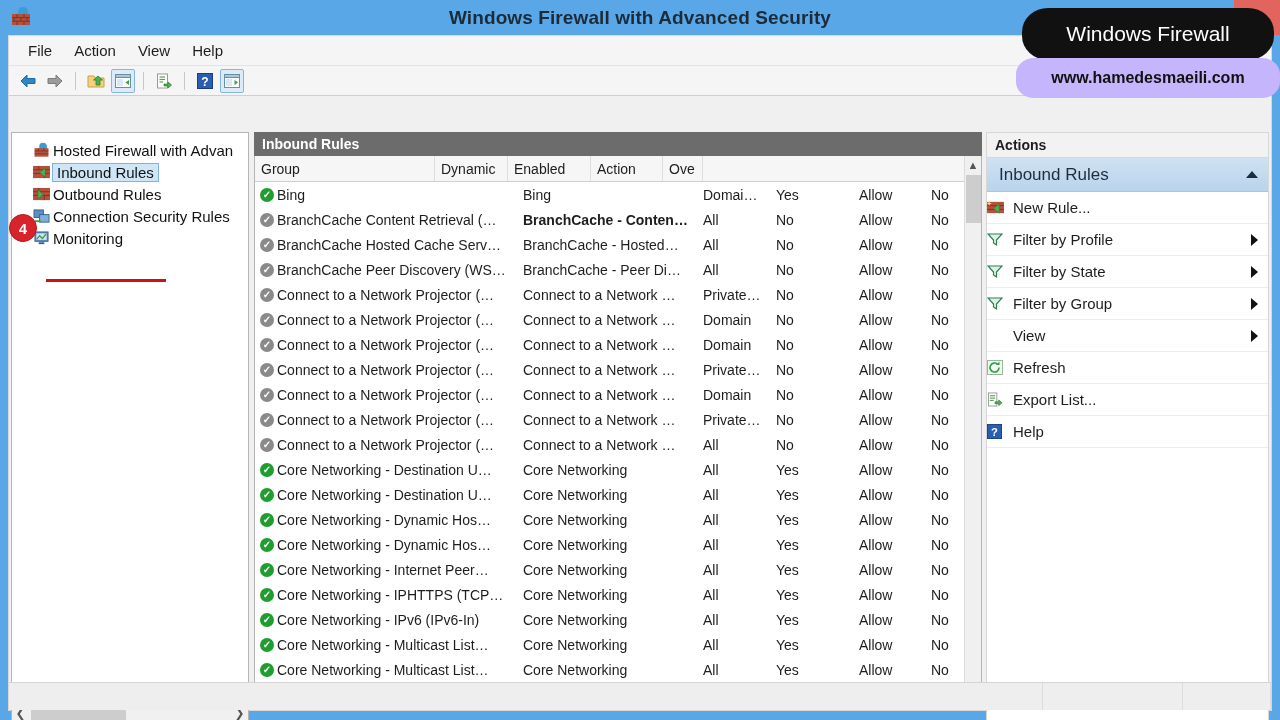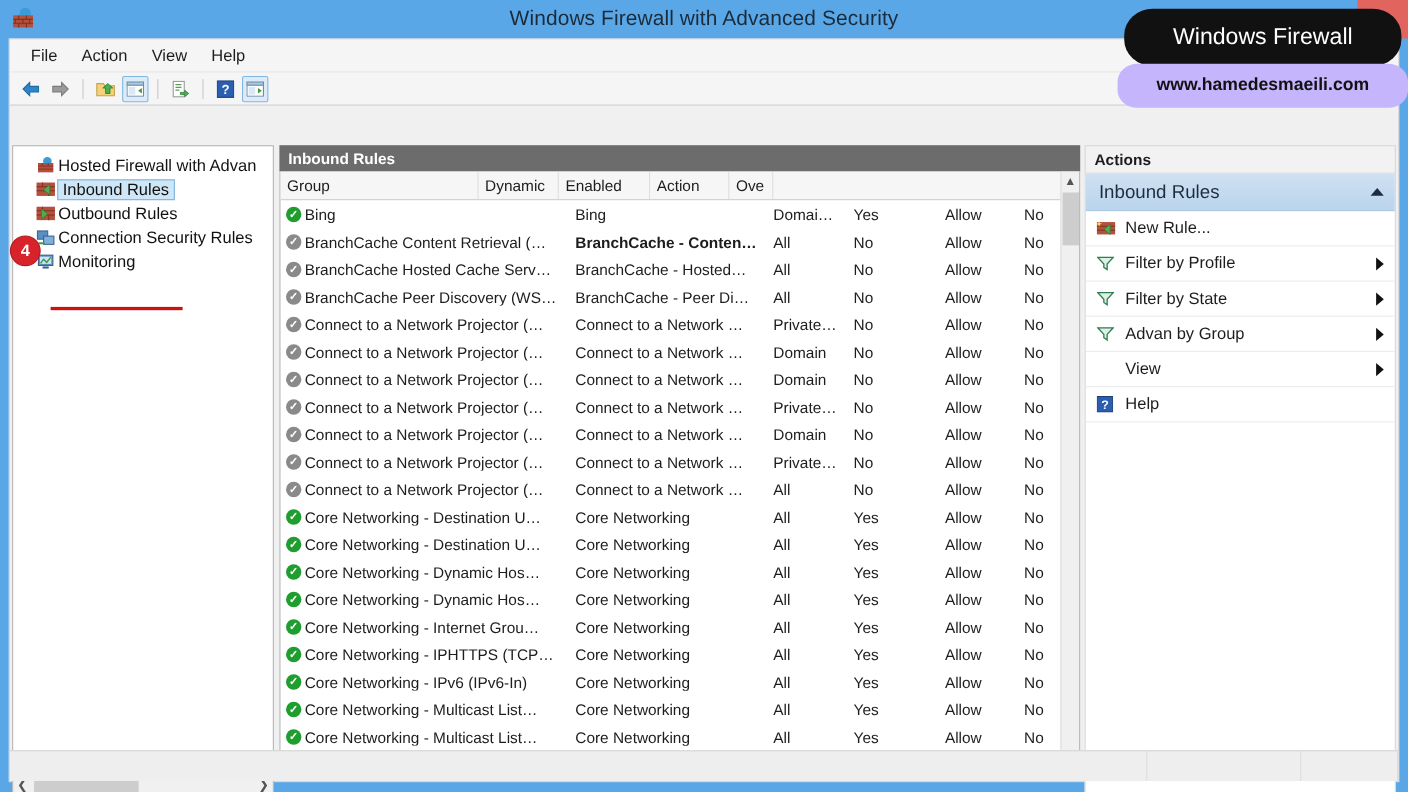--- a/index.html
+++ b/index.html
@@ -14,21 +14,21 @@
   .titlebar {
     position: absolute; left: 0; top: 0; width: 1280px; height: 35px;
     background: #5aa7e8;
   }
   .title-icon {
     position: absolute; left: 10px; top: 6px; width: 22px; height: 22px;
   }
   .title-text {
     position: absolute; left: 0; top: 0; width: 1280px; height: 35px;
     line-height: 35px; text-align: center;
-    font-size: 19px; color: #1b2b3a; letter-spacing: .1px;
+    font-size: 19px; color: #1b2b3a; letter-spacing: .1px; font-weight: bold;
   }
   .wincontrols { position: absolute; right: 0; top: 0; height: 35px; display: flex; }
   .winbtn { width: 46px; height: 35px; display:flex; align-items:center; justify-content:center;
             color:#fff; font-size:14px; }
   .winbtn.close { background:#e2645e; }
 
   
   .winbody {
     position: absolute; left: 8px; top: 35px; width: 1264px; height: 676px;
     background: #f0f0f0; border: 1px solid #d8d8d8;
@@ -98,21 +98,21 @@
   
   .actionspane { position:absolute; left:977px; top:35px; width:283px; height:591px; }
   .actions-title { height:26px; background:#f2f2f2; border:1px solid #d7d7d7; font-size:14px;
                    font-weight:bold; color:#1d1d1d; display:flex; align-items:center; padding-left:8px; }
   .actions-body { background:#fff; border:1px solid #d7d7d7; border-top:none; height:565px; }
   .act-group { height:34px; display:flex; align-items:center; justify-content:space-between;
                padding:0 10px 0 12px; font-size:17px; color:#1d2d3d;
                background:linear-gradient(to bottom,#cfe1f2,#b9d4ec); border-bottom:1px solid #a9c6e0; }
   .act-caret { width:0;height:0;border-left:6px solid transparent;border-right:6px solid transparent;
                border-bottom:7px solid #1d2d3d; }
-  .act-item { height:32px; display:flex; align-items:center; padding-left:10px; font-size:15px; color:#1d1d1d;
+  .act-item { height:32px; display:flex; align-items:center; font-size:15px; color:#1d1d1d;
               border-bottom:1px solid #ececec; position:relative; }
   .act-item .aicon { width:26px; display:flex; align-items:center; }
   .act-item .submark { position:absolute; right:10px; width:0;height:0;
                        border-top:6px solid transparent;border-bottom:6px solid transparent;
                        border-left:7px solid #111; }
 
   
   .statusbar { position:absolute; left:0; bottom:0; width:100%; height:28px; background:#eeeeee;
                border-top:1px solid #d5d5d5; display:flex; }
   .sb-seg { border-right:1px solid #dcdcdc; height:100%; }
@@ -485,21 +485,21 @@
                 </div>
                 <div class="cell" style="width: 180px;">Core Networking</div>
                 <div class="cell" style="width: 73px;">All</div>
                 <div class="cell" style="width: 83px;">Yes</div>
                 <div class="cell" style="width: 72px;">Allow</div>
                 <div class="cell" style="width: 40px;">No</div>
               </div>
               <div class="row">
                 <div class="cell namecell" style="width: 262px;">
                   <span class="statusdot dot-on">✓</span>
-                  <span class="txt">Core Networking - Internet Grou…</span>
+                  <span class="txt">Core Networking - Internet Peer…</span>
                 </div>
                 <div class="cell" style="width: 180px;">Core Networking</div>
                 <div class="cell" style="width: 73px;">All</div>
                 <div class="cell" style="width: 83px;">Yes</div>
                 <div class="cell" style="width: 72px;">Allow</div>
                 <div class="cell" style="width: 40px;">No</div>
               </div>
               <div class="row">
                 <div class="cell namecell" style="width: 262px;">
                   <span class="statusdot dot-on">✓</span>
@@ -597,31 +597,55 @@
             <span>Filter by State</span>
             <span class="submark"></span>
           </div>
 
           <div class="act-item">
             <span class="aicon">
               <svg width="16" height="15" viewBox="0 0 16 15">
                   <path d="M1 2 H15 L9.5 8 V13 L6.5 11 V8 Z" fill="#dff0e6" stroke="#2f7d52" stroke-width="1.2"></path>
                 </svg>
             </span>
-            <span>Advan by Group</span>
+            <span>Filter by Group</span>
             <span class="submark"></span>
           </div>
 
           <div class="act-item">
             <span class="aicon"></span>
             <span>View</span>
             <span class="submark"></span>
           </div>
 
-
+          <div class="act-item">
+            <span class="aicon">
+              <svg width="16" height="15" viewBox="0 0 16 15">
+                <rect x="0.5" y="0.5" width="15" height="14" fill="#f2f8f2" stroke="#9ab8a0"></rect>
+                <path d="M12 7.5 a4.5 4.5 0 1 1 -1.6 -3.4" stroke="#2f9e44" stroke-width="1.6" fill="none"></path>
+                <path d="M12.5 1.5 L12.5 5 L9 5 Z" fill="#2f9e44"></path>
+              </svg>
+            </span>
+            <span>Refresh</span>
+          </div>
+
+          <div class="act-item">
+            <span class="aicon">
+              <svg width="16" height="15" viewBox="0 0 16 16">
+                <rect x="1" y="1" width="9" height="14" fill="#fff" stroke="#9a9a9a"></rect>
+                <g stroke="#5a9e55" stroke-width="1.2">
+                    <line x1="2.5" y1="4" x2="8" y2="4"></line>
+                    <line x1="2.5" y1="6.5" x2="8" y2="6.5"></line>
+                    <line x1="2.5" y1="9" x2="6.5" y2="9"></line>
+                  </g>
+                <path d="M8 10.5 h4 v-2 l3.5 3 l-3.5 3 v-2 h-4 z" fill="#4caf50" stroke="#2e7d32" stroke-width=".7"></path>
+              </svg>
+            </span>
+            <span>Export List...</span>
+          </div>
 
           <div class="act-item">
             <span class="aicon">
               <svg width="15" height="15" viewBox="0 0 16 16">
                 <rect x="0.5" y="0.5" width="15" height="15" fill="#2b5eb0" stroke="#1d3f78"></rect>
                 <text x="8" y="12.5" font-family="Liberation Sans, sans-serif" font-size="12" font-weight="bold" fill="#fff" text-anchor="middle">?</text>
               </svg>
             </span>
             <span>Help</span>
           </div>

